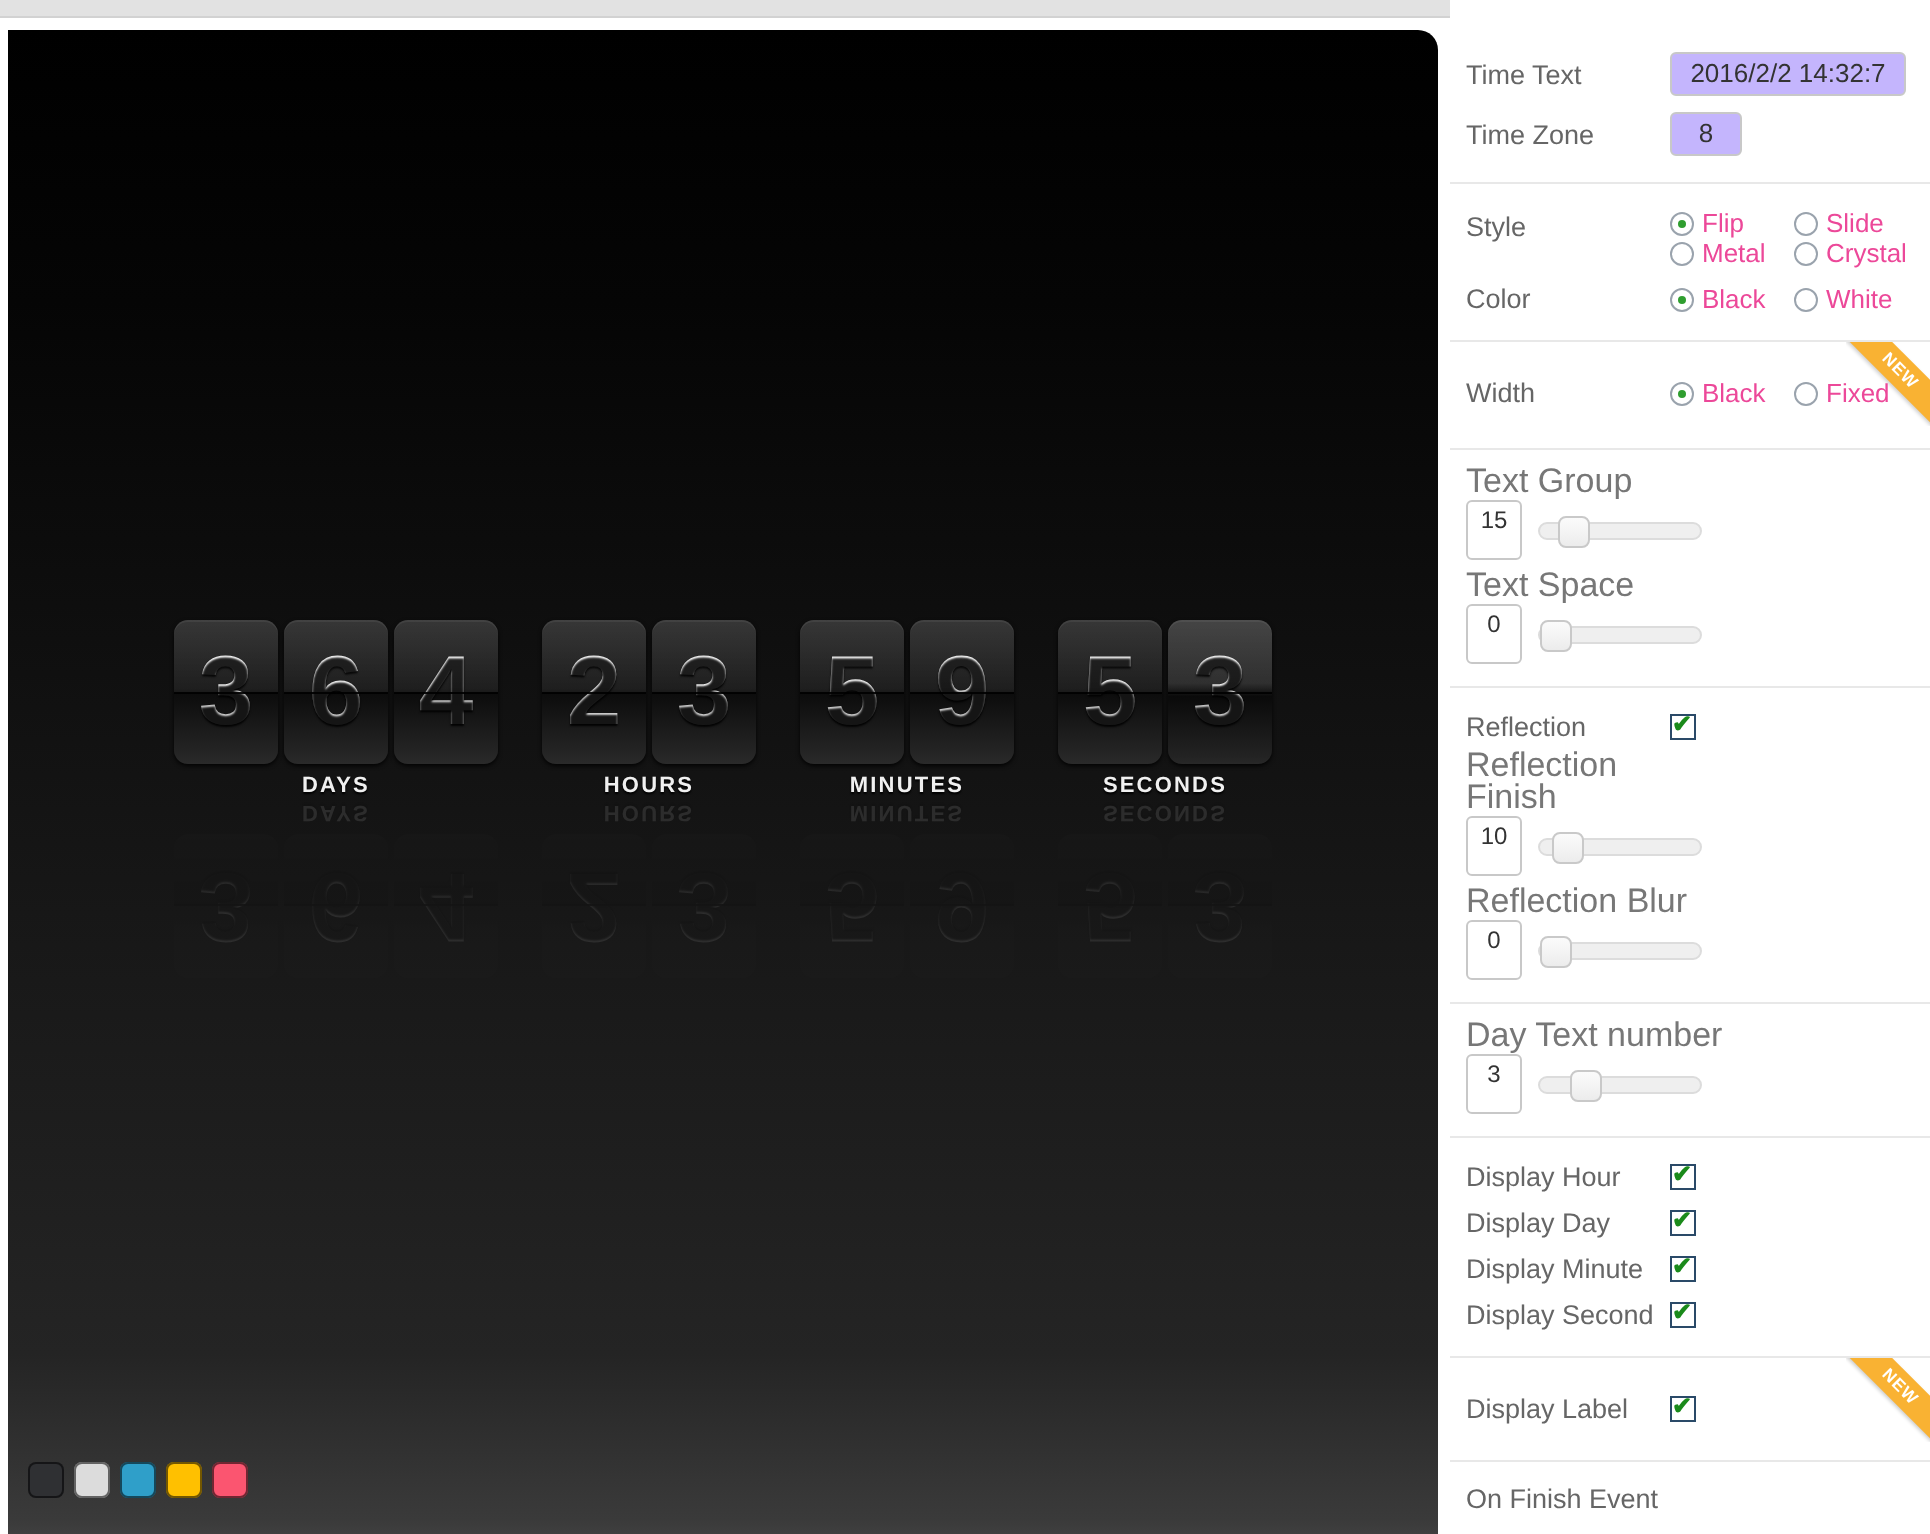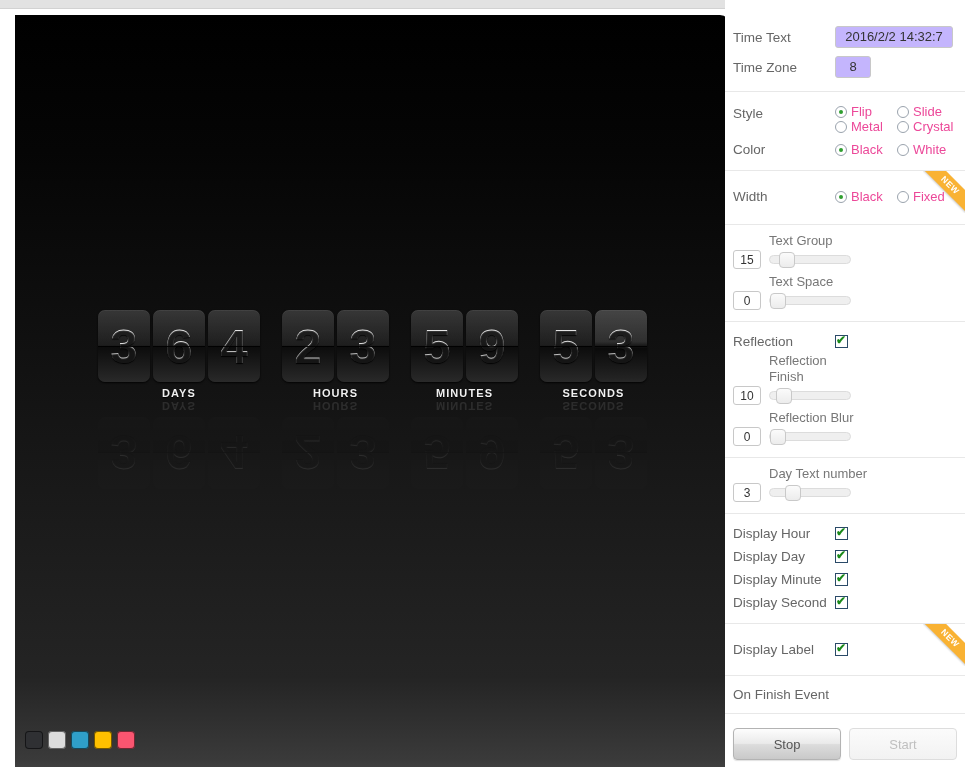--- a/index.html
+++ b/index.html
@@ -13,21 +13,21 @@
   #page { position: relative; width: 965px; height: 767px; background:#fff; }
 
   
   .top-strip {
     position:absolute; left:0; top:0; width:965px; height:9px;
     background:#e2e2e2; border-bottom:1px solid #d2d2d2;
   }
 
   
   .stage {
-    position:absolute; left:15px; top:15px; width:715px; height:752px;
+    position:absolute; left:4px; top:15px; width:715px; height:752px;
     background: linear-gradient(to bottom, #000000 0%, #050505 18%, #111111 45%, #1c1c1c 70%, #242424 88%, #3a3a3a 99%, #3f3f3f 100%);
     border-top-right-radius:10px;
     overflow:hidden;
     padding-left:20px;
   }
 
   
   .clock-wrap {
     position:absolute; left:0; top:295px; width:715px; height:180px;
   }
@@ -128,34 +128,34 @@
     position:relative; flex:0 0 13px;
   }
   .cbox.on::after {
     content:"✔"; position:absolute; left:0px; top:-3px;
     font-size:12px; color:#1a8a1a; font-weight:bold; line-height:14px;
   }
 
   
   .slider-row { display:flex; align-items:center; padding:1px 0 2px 8px; }
   .snum {
-    width:28px; height:19px; border:1px solid #c8c8c8; border-radius:3px;
+    width:28px; height:30px; border:1px solid #c8c8c8; border-radius:3px;
     background:#fff; text-align:center; font-size:12px; color:#333;
     line-height:18px; margin-right:8px; flex:0 0 28px;
   }
   .track {
     width:82px; height:9px; border-radius:5px;
     background:#efefef; border:1px solid #dcdcdc; position:relative;
   }
   .handle {
     position:absolute; top:-4px; width:16px; height:16px;
     background:linear-gradient(to bottom,#fbfbfb,#ececec);
     border:1px solid #c9c9c9; border-radius:4px;
   }
-  .mini-label { color:#777; font-size:13px; padding-left:8px; line-height:16px;margin-left:36px; }
+  .mini-label { color:#777; font-size:17px; padding-left:8px; line-height:16px; }
 
   
   .btn-row { display:flex; gap:8px; padding:8px 8px 8px 8px; }
   .btn {
     flex:1; height:32px; border-radius:4px;
     font-size:13px; font-family:"Liberation Sans", sans-serif;
     display:flex; align-items:center; justify-content:center;
     border:1px solid #b3b3b3;
     background:linear-gradient(to bottom,#fdfdfd 0%,#eaeaea 48%,#dcdcdc 52%,#c9c9c9 100%);
     color:#555;

